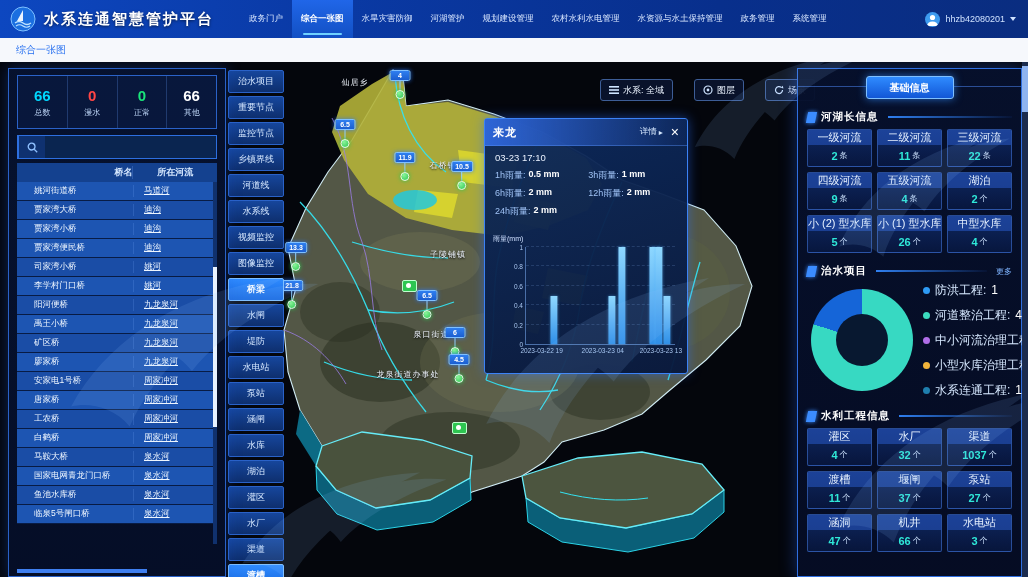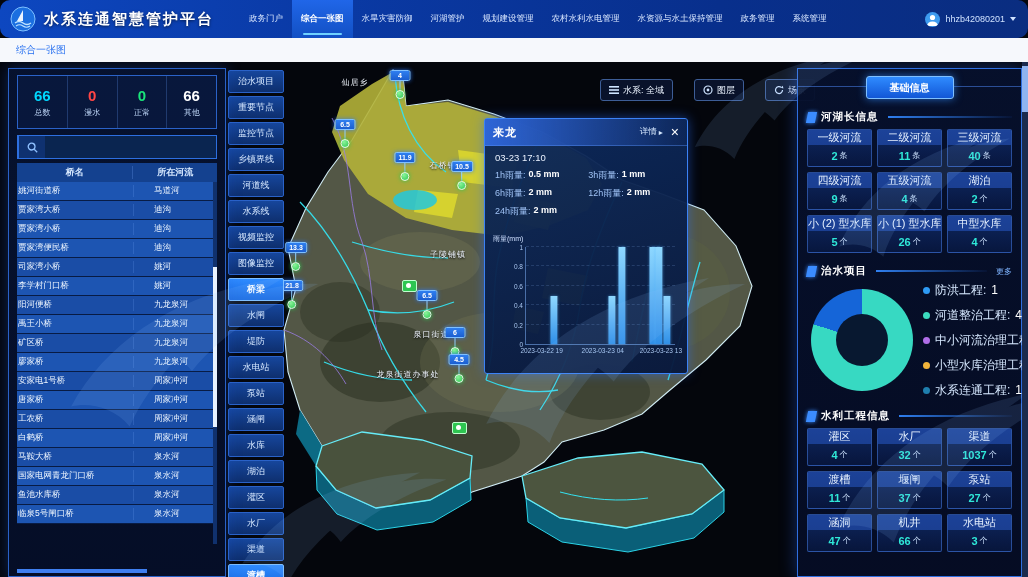--- a/index.html
+++ b/index.html
@@ -1,18 +1,18 @@
 <!DOCTYPE html>
 <html><head>
 <meta charset="utf-8">
 <style>
   html,body{margin:0;padding:0;background:#000;}
   #app{position:relative;width:1028px;height:577px;background:#04060c;font-family:"Liberation Sans",sans-serif;overflow:hidden;}
   
-  .topnav{position:absolute;top:0;left:0;right:0;height:38px;background:linear-gradient(90deg,#0d47c0 0%,#0a3aa6 30%,#082f8c 70%,#0a2d80 100%);display:flex;align-items:center;z-index:30;border-radius:10px;}
+  .topnav{position:absolute;top:0;left:0;right:0;height:38px;background:linear-gradient(90deg,#0d47c0 0%,#0a3aa6 30%,#082f8c 70%,#0a2d80 100%);display:flex;align-items:center;z-index:30;}
   .logo{width:26px;height:26px;margin-left:10px;flex:0 0 auto;}
   .app-title{color:#fff;font-size:15px;font-weight:bold;letter-spacing:2px;margin-left:8px;text-shadow:0 1px 3px rgba(0,0,0,.6);white-space:nowrap;}
   #nav-items{display:flex;height:100%;margin-left:26px;}
   .nav-item{height:100%;display:flex;align-items:center;padding:0 9px;font-size:8.5px;color:#d9e7ff;cursor:pointer;position:relative;white-space:nowrap;}
   .nav-item.active{background:linear-gradient(#2066e8,#1250c4);color:#fff;font-weight:bold;}
   .nav-item.active::after{content:"";position:absolute;left:18%;right:18%;bottom:3px;height:2px;background:#6fd2ff;border-radius:1px;}
   .user-box{margin-left:auto;margin-right:12px;display:flex;align-items:center;gap:5px;color:#cfe2ff;font-size:9px;cursor:pointer;white-space:nowrap;}
   .avatar{width:15px;height:15px;border-radius:50%;background:#3d9bf0;overflow:hidden;flex:0 0 auto;}
   .caret{width:0;height:0;border-left:3px solid transparent;border-right:3px solid transparent;border-top:4px solid #cfe2ff;}
   
@@ -40,27 +40,27 @@
   .stat{flex:1;display:flex;flex-direction:column;align-items:center;justify-content:center;gap:3px;border-left:1px solid rgba(90,140,230,.3);}
   .stat:first-child{border-left:none;}
   .stat-value{font-size:15px;font-weight:bold;}
   .stat-label{font-size:8px;color:#bcd4f5;}
   .search-row{margin:4px 8px;display:flex;height:22px;border:1px solid #2d6fe0;background:#0a2550;}
   .search-input{flex:1;min-width:0;background:transparent;border:none;outline:none;color:#d6e8ff;font-size:9px;padding:0 6px;font-family:inherit;}
   .search-input::placeholder{color:#6f93cc;}
   .search-btn{width:26px;border-left:1px solid #2d6fe0;display:flex;align-items:center;justify-content:center;cursor:pointer;background:rgba(30,80,190,.3);}
   .table{margin:4px 8px 0;position:relative;}
   .thead{display:flex;height:19px;background:#14418f;align-items:center;font-size:9px;font-weight:bold;color:#d6e8ff;}
-  .th1{width:58%;text-align:center;}
+  .th1{width:58%;text-align:right;}
   .th2{width:42%;text-align:center;border-left:1px solid rgba(120,170,255,.25);}
   #bridge-rows{height:362px;overflow:hidden;}
   .trow{display:flex;height:19px;align-items:center;font-size:8.5px;color:#eef6ff;background:#1d55b2;border-bottom:1px solid rgba(7,22,56,.9);cursor:pointer;box-sizing:border-box;}
   .trow.even{background:#1a4da6;}
-  .c1{width:58%;padding-left:1px;white-space:nowrap;overflow:hidden;box-sizing:border-box;}
-  .c2{width:42%;padding-left:20px;border-left:1px solid rgba(120,170,255,.2);white-space:nowrap;overflow:hidden;box-sizing:border-box;}
+  .c1{width:58%;padding-left:17px;white-space:nowrap;overflow:hidden;box-sizing:border-box;}
+  .c2{width:42%;padding-left:10px;border-left:1px solid rgba(120,170,255,.2);white-space:nowrap;overflow:hidden;box-sizing:border-box;text-decoration:underline;}
   .vscroll{position:absolute;right:0;top:19px;width:4px;bottom:0;background:#10316e;}
   .vthumb{position:absolute;top:85px;left:0;width:4px;height:160px;background:#e8f2ff;cursor:pointer;}
   .hscroll{position:absolute;left:8px;bottom:3px;height:4px;width:130px;background:#3f7ff0;cursor:pointer;}
   
   .layer-menu{position:absolute;left:228px;top:8px;width:56px;z-index:9;display:flex;flex-direction:column;gap:3px;}
   .layer-item{height:21px;flex:0 0 21px;background:linear-gradient(#16469c,#0e2f6e);border:1px solid #2a62c8;border-radius:2px;color:#d6e8ff;font-size:9px;display:flex;align-items:center;justify-content:center;cursor:pointer;white-space:nowrap;overflow:hidden;}
   .layer-item.selected{background:linear-gradient(#2f8bff,#1668e0);border-color:#7fc0ff;color:#fff;font-weight:bold;}
   
   .popup{position:absolute;left:484px;top:56px;width:202px;height:254px;background:linear-gradient(160deg,rgba(13,42,92,.96),rgba(8,24,60,.96));border:1px solid #3b82f6;border-radius:3px;box-shadow:0 0 12px rgba(40,110,255,.5);z-index:12;}
   .popup-header{height:26px;display:flex;align-items:center;padding:0 8px;background:linear-gradient(90deg,rgba(47,104,222,.95),rgba(16,42,104,.25));border-bottom:1px solid rgba(90,150,255,.4);}
@@ -504,21 +504,21 @@
           <div class="info-card">
             <div class="card-label">二级河流</div>
             <div class="card-valrow">
               <span class="card-value">11</span>
               <span class="card-unit">条</span>
             </div>
           </div>
           <div class="info-card">
             <div class="card-label">三级河流</div>
             <div class="card-valrow">
-              <span class="card-value">40</span>
+              <span class="card-value">22</span>
               <span class="card-unit">条</span>
             </div>
           </div>
           <div class="info-card">
             <div class="card-label">四级河流</div>
             <div class="card-valrow">
               <span class="card-value">9</span>
               <span class="card-unit">条</span>
             </div>
           </div>

